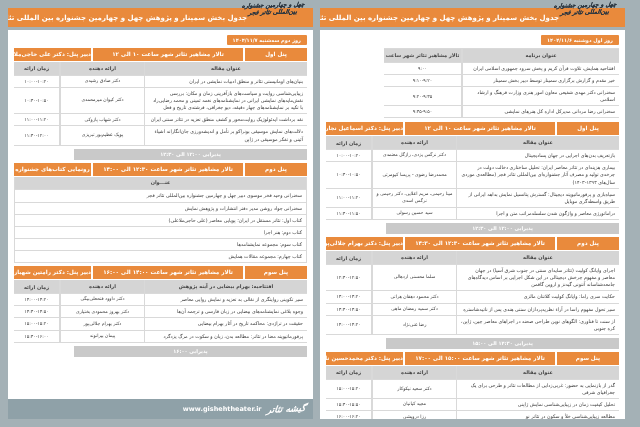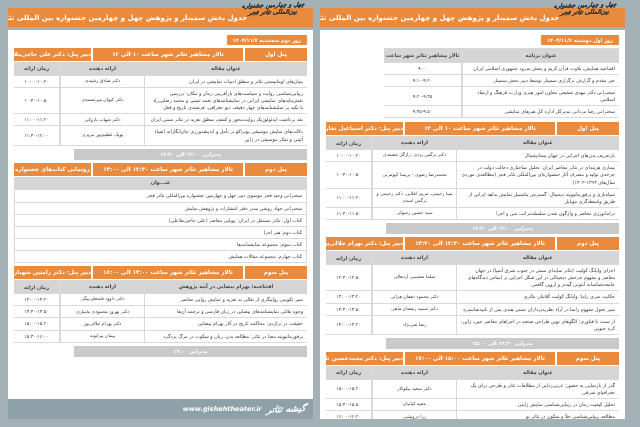--- a/index.html
+++ b/index.html
@@ -106,21 +106,21 @@
     margin: auto -6px 0 -6px;
     background: #8fa1a8; height: 20px; flex: 0 0 20px;
     display: flex; direction: rtl; align-items: center;
     gap: 5px; padding: 0 8px; color: #fff;
   }
   .footer-logo {
     font-size: 9px; font-weight: bold; font-style: italic;
     transform: skewX(-10deg) rotate(-3deg);
     line-height: 1; white-space: nowrap;
   }
-  .footer-url { font-size: 6.5px; font-weight: bold; direction: ltr; font-style: italic; }
+  .footer-url { font-size: 6.5px; font-weight: bold; direction: ltr; }
 </style>
 </head>
 <body>
 
 <div class="canvas">
 
   <div class="page">
     <div class="calligraphy">چهل و چهارمین جشنواره بین‌المللی تئاتر فجر</div>
     <div class="banner">جدول بخش سمینار و پژوهش چهل و چهارمین جشنواره بین المللی تئاتر فجر</div>
     <div class="page-body">

